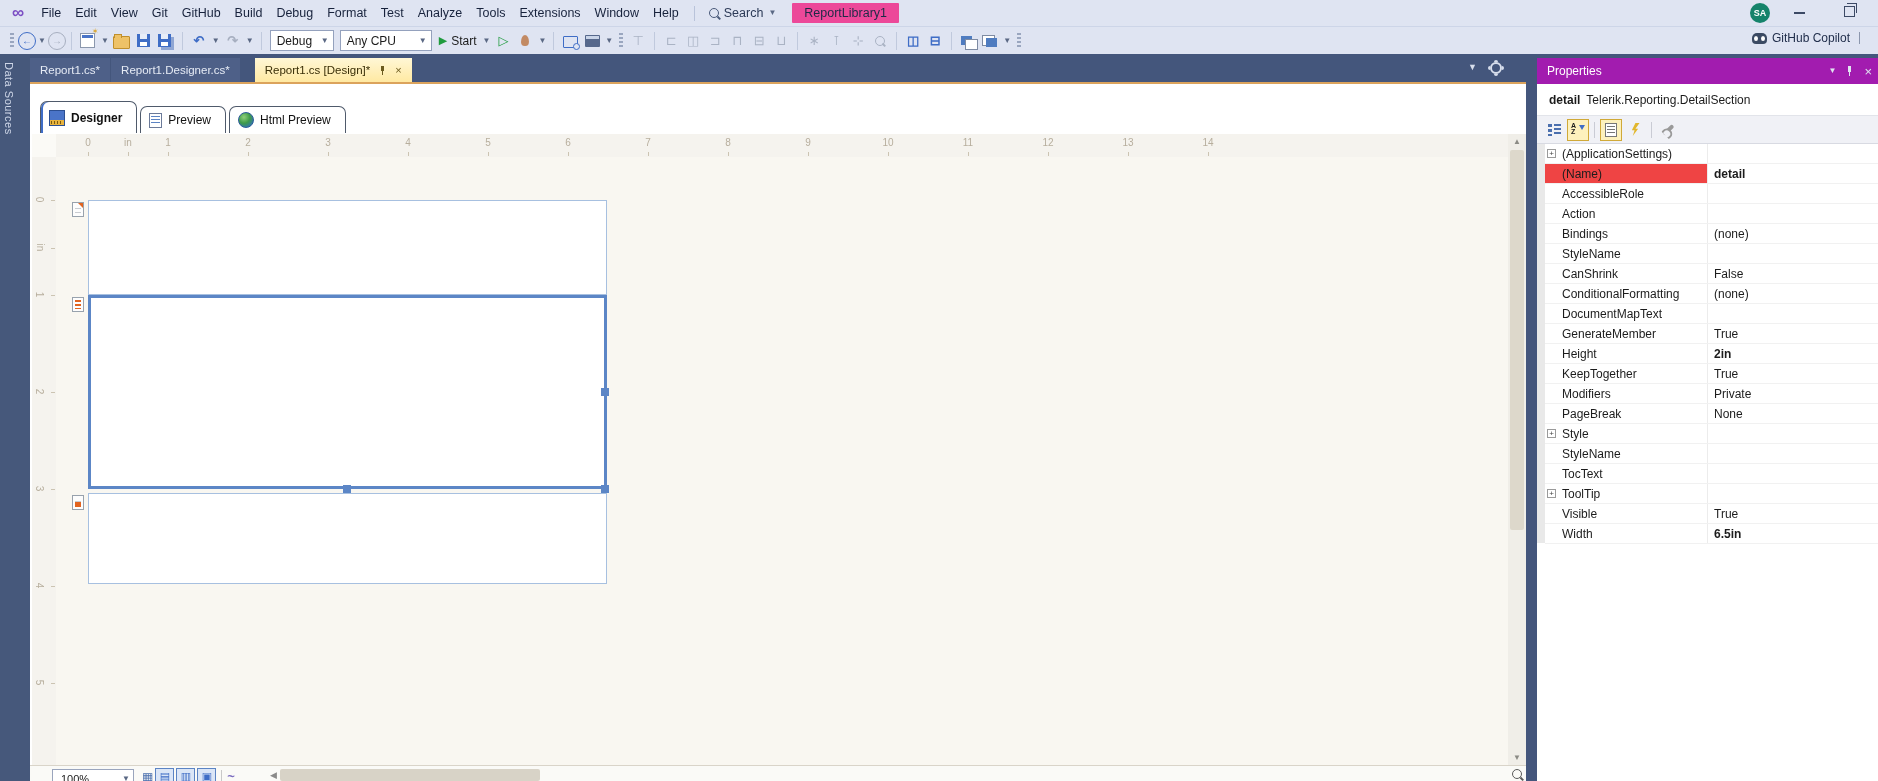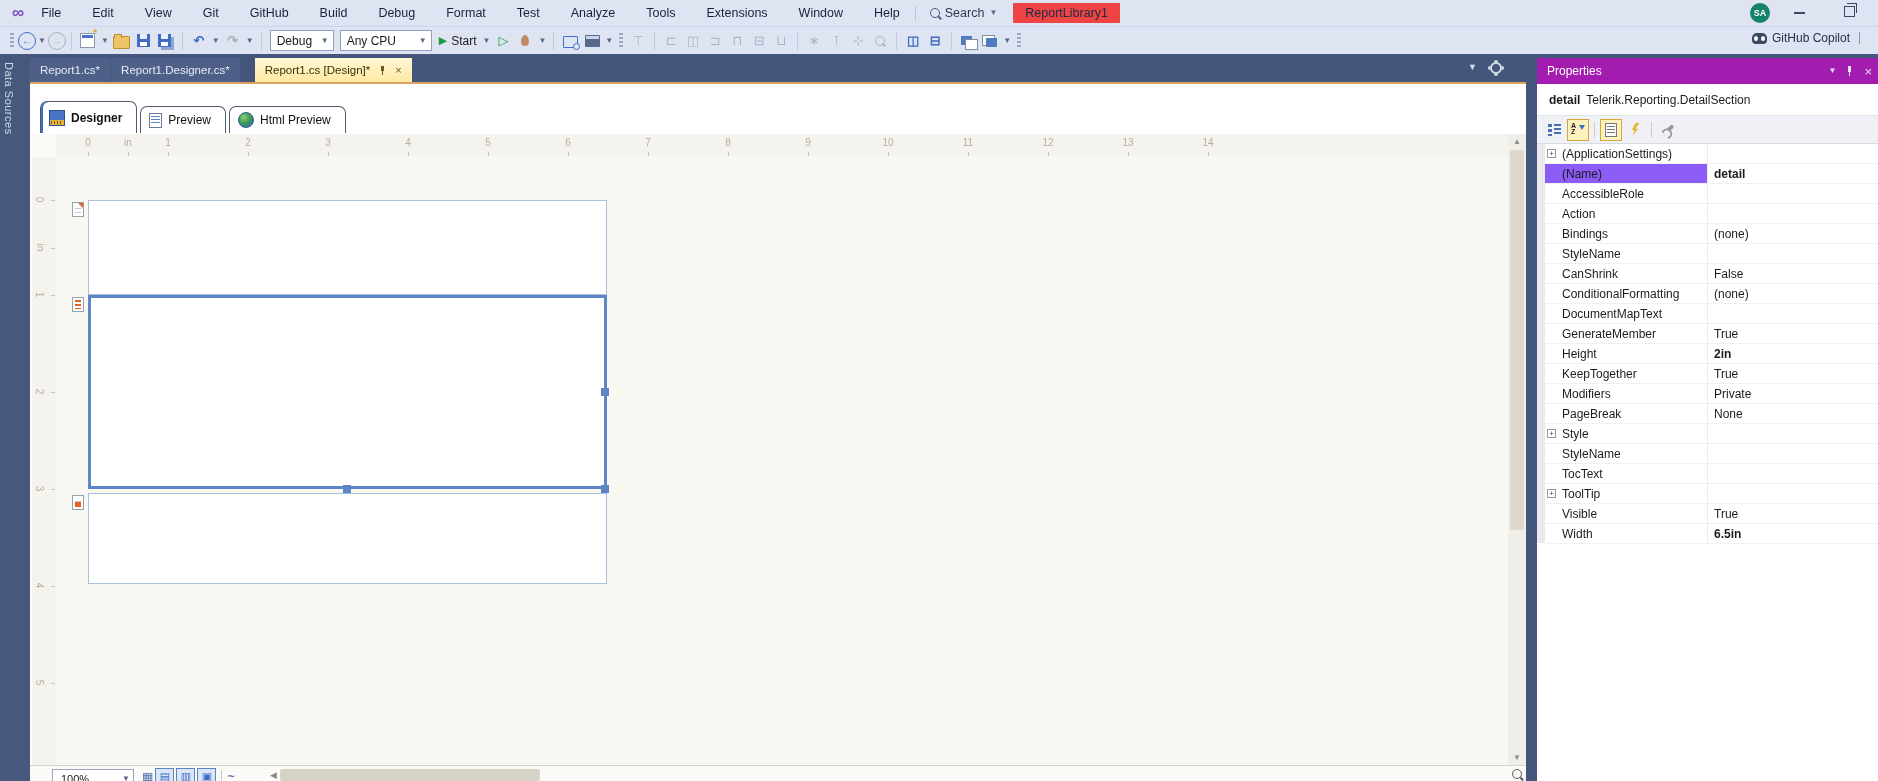--- a/index.html
+++ b/index.html
@@ -8,21 +8,21 @@
   .abs{position:absolute;}
   
   #menubar{left:0;top:0;width:1878px;height:26px;background:#dfe4f2;display:flex;align-items:center;}
   #vslogo{font-size:17px;font-weight:bold;color:#7c4fc4;margin:0 10px 0 12px;}
   .menu-item{padding:1px 7px;font-size:12.5px;color:#17223c;white-space:nowrap;}
   .mb-sep{width:1px;height:15px;background:#b9c3da;margin:0 8px;}
   #search-box{display:flex;align-items:center;font-size:12.5px;color:#2c3a57;gap:5px;padding:0 6px;}
   .mag{width:8px;height:8px;border:1.5px solid #4a5a7a;border-radius:50%;position:relative;display:inline-block;}
   .mag::after{content:"";position:absolute;width:4px;height:1.5px;background:#4a5a7a;left:7px;top:8px;transform:rotate(45deg);}
   .caret{font-size:8px;color:#5a6884;line-height:1;}
-  #project-chip{background:#ef4444;border-radius:1px;padding:3px 12px;font-size:12.5px;color:#1d2a47;margin-left:10px;}
+  #project-chip{background:#ec4899;border-radius:1px;padding:3px 12px;font-size:12.5px;color:#1d2a47;margin-left:10px;}
   #avatar{left:1750px;top:3px;width:20px;height:20px;border-radius:50%;background:#15836b;color:#fff;
           font-size:9px;font-weight:bold;display:flex;align-items:center;justify-content:center;}
   #win-min{left:1794px;top:12px;width:11px;height:2px;background:#3c4965;}
   #win-restore{left:1844px;top:6px;width:9px;height:9px;border:1.2px solid #3c4965;position:absolute;}
   #win-restore::before{content:"";position:absolute;left:2px;top:-4px;width:9px;height:9px;border:1.2px solid #3c4965;border-bottom:none;border-left:none;}
   
   #toolbar{left:0;top:26px;width:1878px;height:28px;background:#dfe4f2;border-top:1px solid #cdd5e8;
            display:flex;align-items:center;padding-left:6px;box-sizing:border-box;}
   .grip{width:4px;height:16px;margin:0 4px;background:repeating-linear-gradient(180deg,#9aa6bf 0 2px,transparent 2px 4px);}
   .tsep{width:1px;height:18px;background:#c0c9dd;margin:0 5px;}
@@ -155,34 +155,34 @@
   .ico-az::after{content:"";position:absolute;right:0;top:2px;width:0;height:0;border:3px solid transparent;border-top:5px solid #3f6dc6;}
   .ico-page{width:10px;height:12px;background:#fff;border:1px solid #777;position:relative;}
   .ico-page::after{content:"";position:absolute;left:1px;top:2px;right:1px;height:1px;background:#777;box-shadow:0 3px 0 #777,0 6px 0 #777;}
   .ico-bolt{width:9px;height:13px;background:#e2b72e;clip-path:polygon(55% 0,100% 0,55% 45%,85% 45%,25% 100%,45% 55%,15% 55%);}
   .ico-wrench{width:13px;height:4px;background:#9a9a9a;border-radius:2px;transform:rotate(-45deg);position:relative;}
   .ico-wrench::before{content:"";position:absolute;left:-3px;top:-2px;width:7px;height:7px;border:2px solid #9a9a9a;border-radius:50%;background:#f0f1f6;clip-path:inset(0 0 0 30%);}
   #prop-gutter{position:absolute;left:0;top:60px;width:8px;height:400px;background:#e9e9e9;}
   #prop-grid{position:absolute;left:8px;top:60px;width:333px;}
   .prow{position:relative;height:19px;display:flex;border-bottom:1px solid #f1f1f1;font-size:12px;}
   .pname{width:163px;box-sizing:border-box;padding-left:17px;border-right:1px solid #ececec;display:flex;align-items:center;color:#1c1c1c;white-space:nowrap;}
-  .pname.hl{background:#8b5cf6;}
+  .pname.hl{background:#ef4444;}
   .pval{flex:1;display:flex;align-items:center;padding-left:6px;color:#1c1c1c;white-space:nowrap;}
   .pval.b{font-weight:bold;}
   .expander{position:absolute;left:2px;top:5px;width:9px;height:9px;border:1px solid #9a9a9a;background:#fff;
       font-size:8px;line-height:7px;text-align:center;color:#444;box-sizing:border-box;}
 </style>
 </head>
 <body>
 
 <div id="root">
 
   <div class="abs" id="menubar">
     <span id="vslogo">∞</span>
-    <span id="menu-items" style="display: flex; gap: 17px;">
+    <span id="menu-items" style="display: flex;">
         <span class="menu-item">File</span>
         <span class="menu-item">Edit</span>
         <span class="menu-item">View</span>
         <span class="menu-item">Git</span>
         <span class="menu-item">GitHub</span>
         <span class="menu-item">Build</span>
         <span class="menu-item">Debug</span>
         <span class="menu-item">Format</span>
         <span class="menu-item">Test</span>
         <span class="menu-item">Analyze</span>

